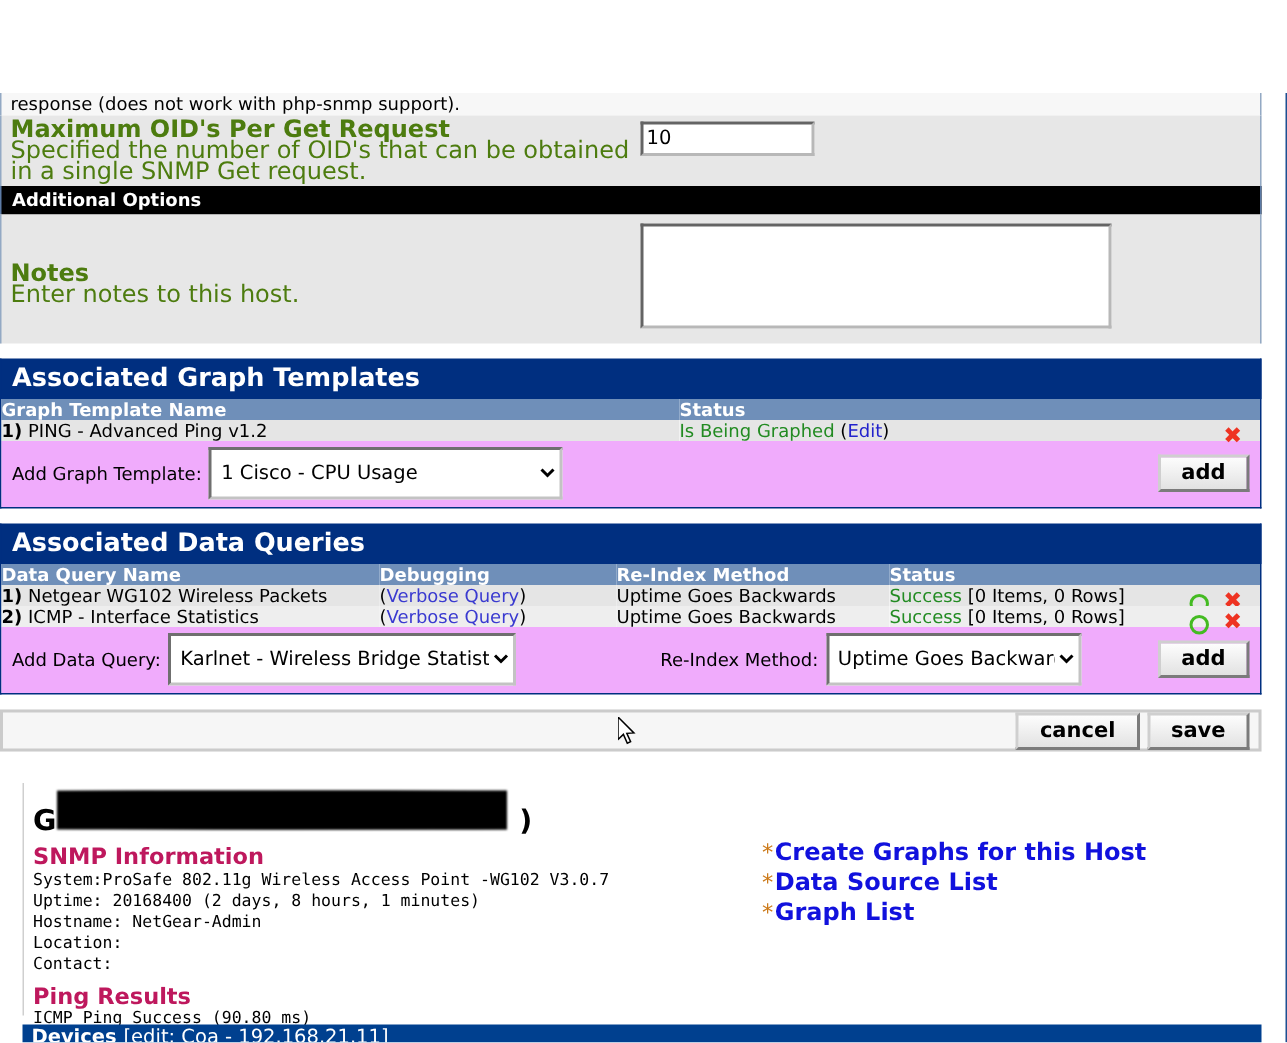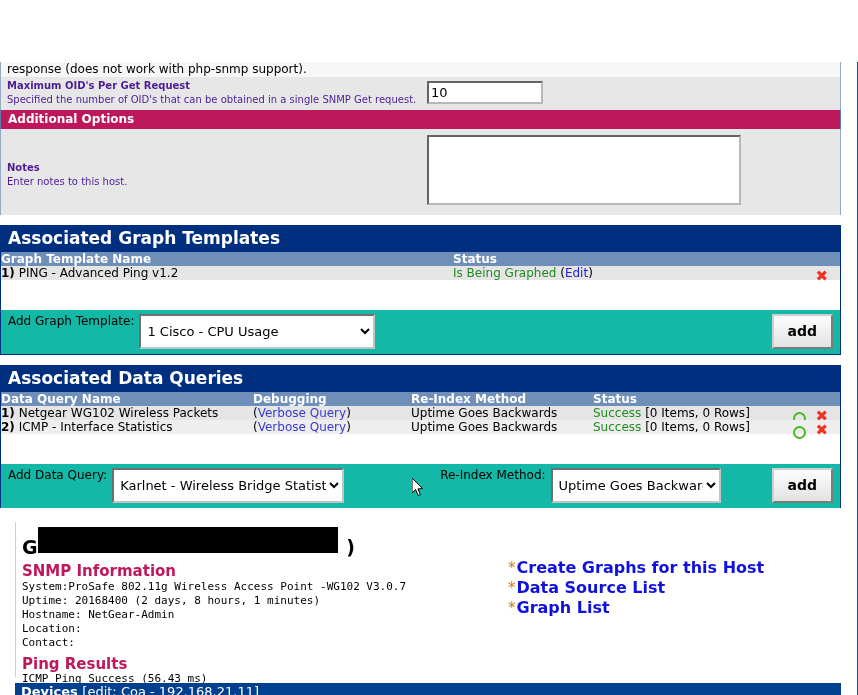--- a/index.html
+++ b/index.html
@@ -39,21 +39,21 @@
   .formrow {
     background: #e7e7e7;
     border-left: 1px solid #93a9c4;
     border-right: 1px solid #93a9c4;
     padding: 0;
   }
   .fieldline {
     display: flex; align-items: flex-start;
     padding: 0 6px;
   }
-  .fieldtext { flex: 0 0 420px; font-size: 10px; color: #4c1d95; line-height: 14px; }
+  .fieldtext { flex: 0 0 420px; font-size: 16px; color: #4d7c0f; line-height: 14px; }
   .fieldtext .lbl { font-weight: bold; }
   .topcut {
     background: #f7f7f7;
     border-left: 1px solid #93a9c4; border-right: 1px solid #93a9c4;
     font-size: 12px; color: #000; padding: 0 6px 1px 6px;
     height: 14px; overflow: hidden;
   }
 
   input.txt {
     font-family: "DejaVu Sans", "Liberation Sans", sans-serif;
@@ -72,21 +72,21 @@
 
   
   .secbar {
     background: #002f80;
     color: #ffffff;
     font-weight: bold; font-size: 17px;
     padding: 3px 7px 4px 7px;
     border-left: 1px solid #002f80; border-right: 1px solid #002f80;
   }
   .addopts {
-    background: #be185d;
+    background: #000000;
     color: #ffffff;
     font-weight: bold; font-size: 12px;
     padding: 2px 7px 3px 7px;
     border-left: 1px solid #5c7ba6; border-right: 1px solid #5c7ba6;
   }
 
   .panel {
     border: 1px solid #002f80;
     border-top: none;
     background: #ffffff;
@@ -114,25 +114,24 @@
     font-family: "DejaVu Sans", sans-serif;
   }
   .icon-o {
     display: inline-block;
     width: 9px; height: 9px;
     border: 2px solid #44bb22; border-radius: 50%;
     vertical-align: middle;
   }
 
   .addbar {
-    background: #14b8a6;
-    display: flex; 
+    background: #f0abfc;
+    display: flex; align-items: center;
     padding: 4px 7px 5px 7px;
     font-size: 12px;
-    margin-top: 30px;
   }
   .addbar .lab { color: #000; margin-right: 5px; }
 
   select.sel {
     font-family: "DejaVu Sans", "Liberation Sans", sans-serif;
     font-size: 13px;
     border: 2px inset #c3c3c3;
     background: #ffffff;
     height: 35px;
     padding: 0 0 0 2px;
@@ -363,21 +362,21 @@
 
   <div class="sec-h" style="left:22px; top:562px;">SNMP Information</div>
 
   <div class="mono" style="left:22px; top:580px;">System:ProSafe 802.11g Wireless Access Point -WG102 V3.0.7</div>
   <div class="mono" style="left:22px; top:594px;">Uptime: 20168400 (2 days, 8 hours, 1 minutes)</div>
   <div class="mono" style="left:22px; top:608px;">Hostname: NetGear-Admin</div>
   <div class="mono" style="left:22px; top:622px;">Location:</div>
   <div class="mono" style="left:22px; top:636px;">Contact:</div>
 
   <div class="sec-h" style="left:22px; top:655px;">Ping Results</div>
-  <div class="mono" style="left:22px; top:672px;">ICMP Ping Success (56.43 ms)</div>
+  <div class="mono" style="left:22px; top:672px;">ICMP Ping Success (90.80 ms)</div>
 
   <div class="linklist">
     <div class="linkrow">
       <span class="star">*</span>
       <span class="biglink">Create Graphs for this Host</span>
     </div>
     <div class="linkrow">
       <span class="star">*</span>
       <span class="biglink">Data Source List</span>
     </div>

